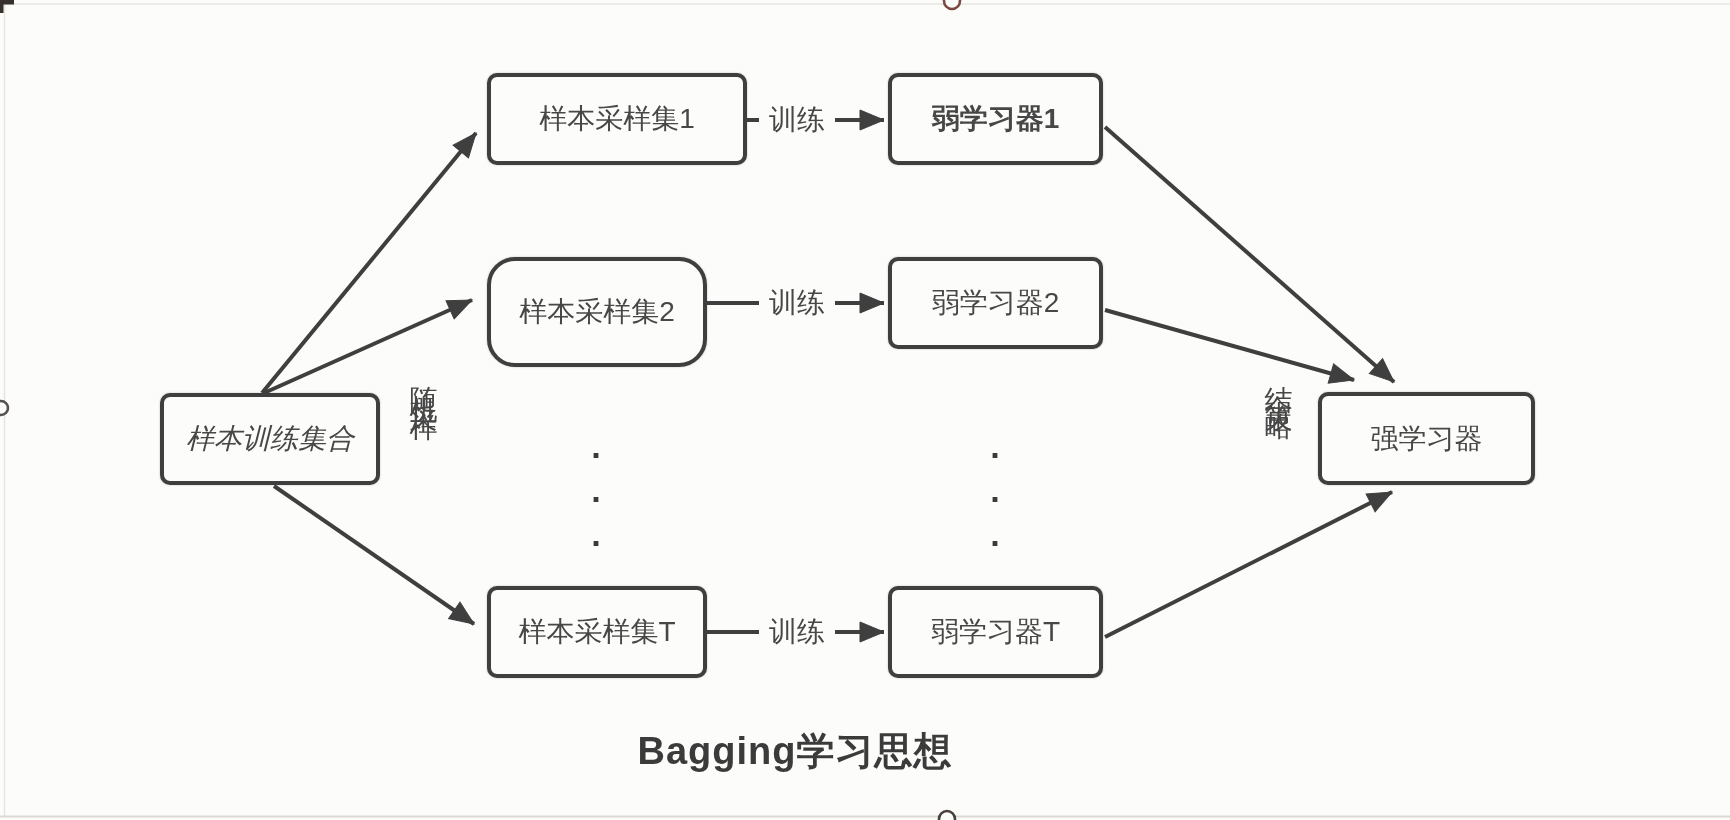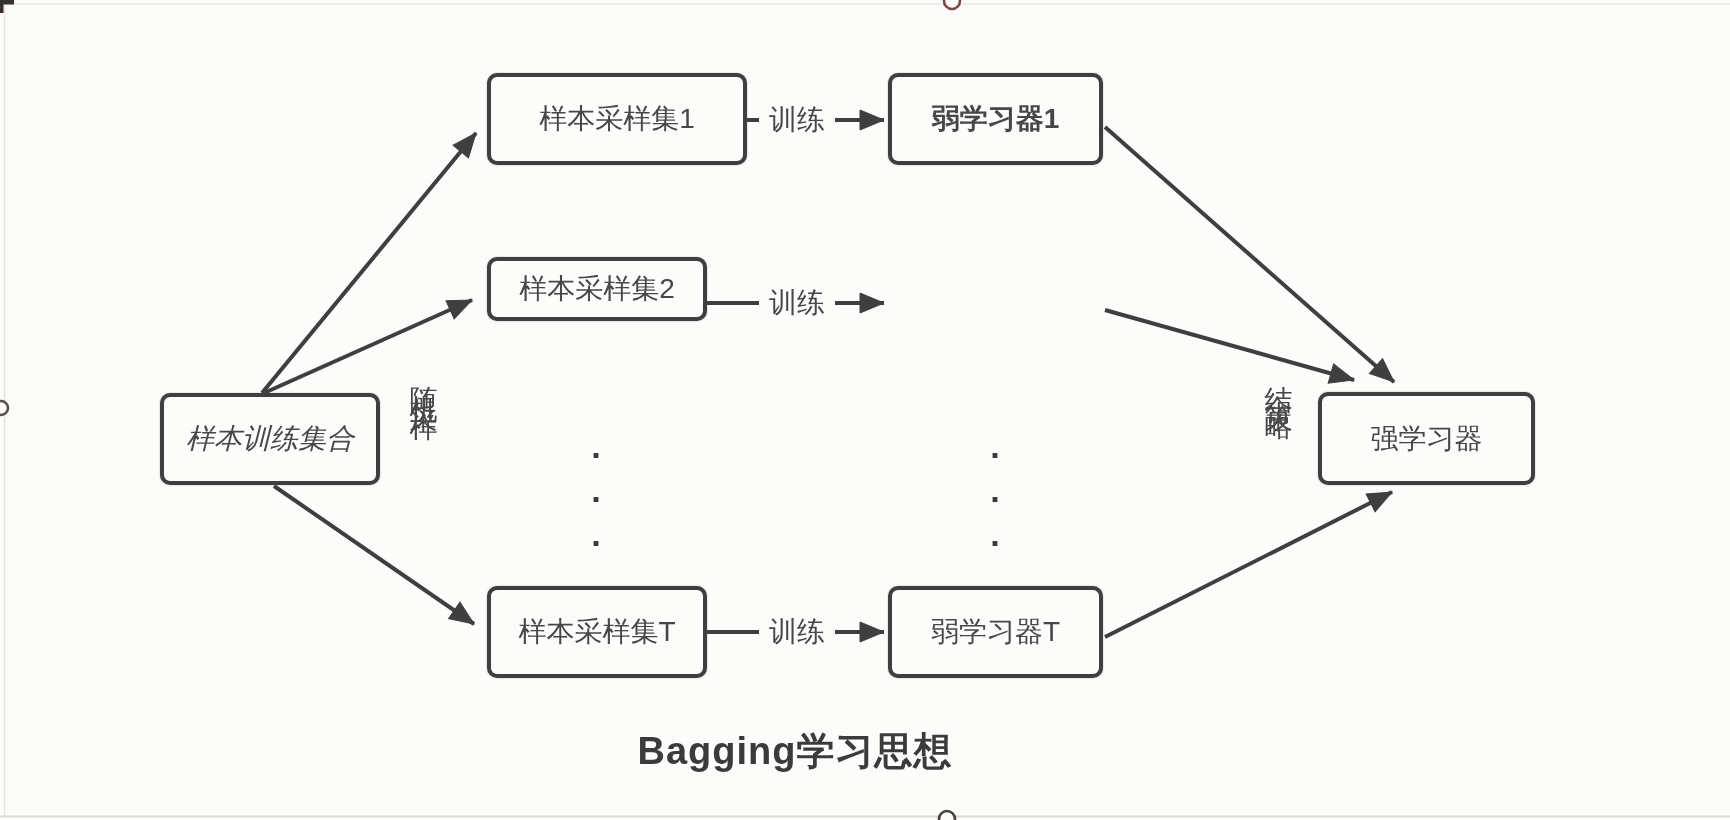--- a/index.html
+++ b/index.html
@@ -104,24 +104,25 @@
     <line x1="1105" y1="637" x2="1392" y2="492" marker-end="url(#arrow)" style="stroke:var(--stroke);stroke-width:4"></line>
 
     <circle cx="952" cy="1" r="8" style="fill:var(--background);stroke:var(--handle-top);stroke-width:2.6"></circle>
     <circle cx="947" cy="819" r="8" style="fill:var(--background);stroke:var(--handle-dark);stroke-width:2.6"></circle>
     <circle cx="1" cy="408" r="7" style="fill:var(--background);stroke:#565150;stroke-width:2.6"></circle>
   </svg>
 
   <div class="node" style="left:160px;top:393px;width:220px;height:92px;font-style:italic;">样本训练集合</div>
 
   <div class="node" style="left:487px;top:73px;width:260px;height:92px;">样本采样集1</div>
-  <div class="node" style="left:487px;top:257px;width:220px;height:64px;">样本采样集2</div>
+  <div class="node" style="left:487px;top:257px;width:220px;height:110px;border-radius:28px;">样本采样集2</div>
   <div class="node" style="left:487px;top:586px;width:220px;height:92px;">样本采样集T</div>
 
   <div class="node" style="left:888px;top:73px;width:215px;height:92px;font-weight:bold;">弱学习器1</div>
+  <div class="node" style="left:888px;top:257px;width:215px;height:92px;">弱学习器2</div>
   <div class="node" style="left:888px;top:586px;width:215px;height:92px;">弱学习器T</div>
 
   <div class="node" style="left:1318px;top:392px;width:217px;height:93px;">强学习器</div>
 
   <div class="edge-label" style="left:759px;top:102px;">训练</div>
   <div class="edge-label" style="left:759px;top:285px;">训练</div>
   <div class="edge-label" style="left:759px;top:614px;">训练</div>
 
   <div class="vlabel" style="left:404px;top:364px;">随机采样</div>
   <div class="vlabel" style="left:1259px;top:364px;">结合策略</div>

